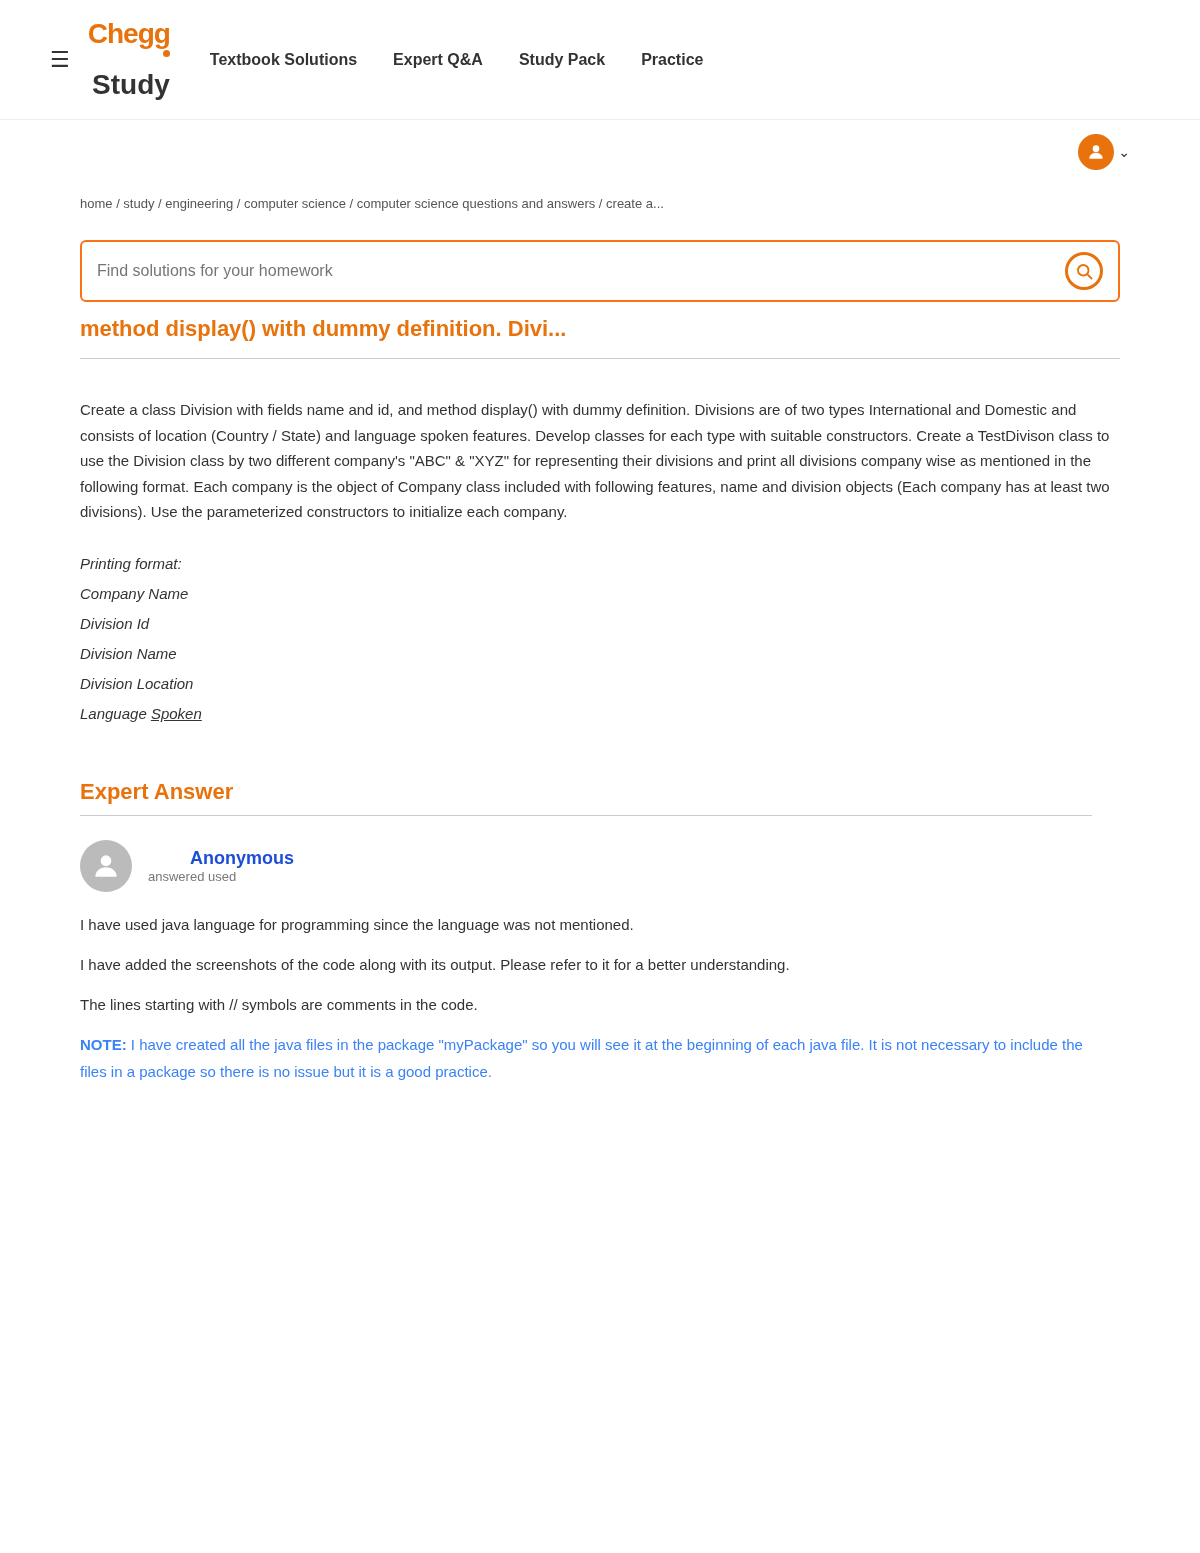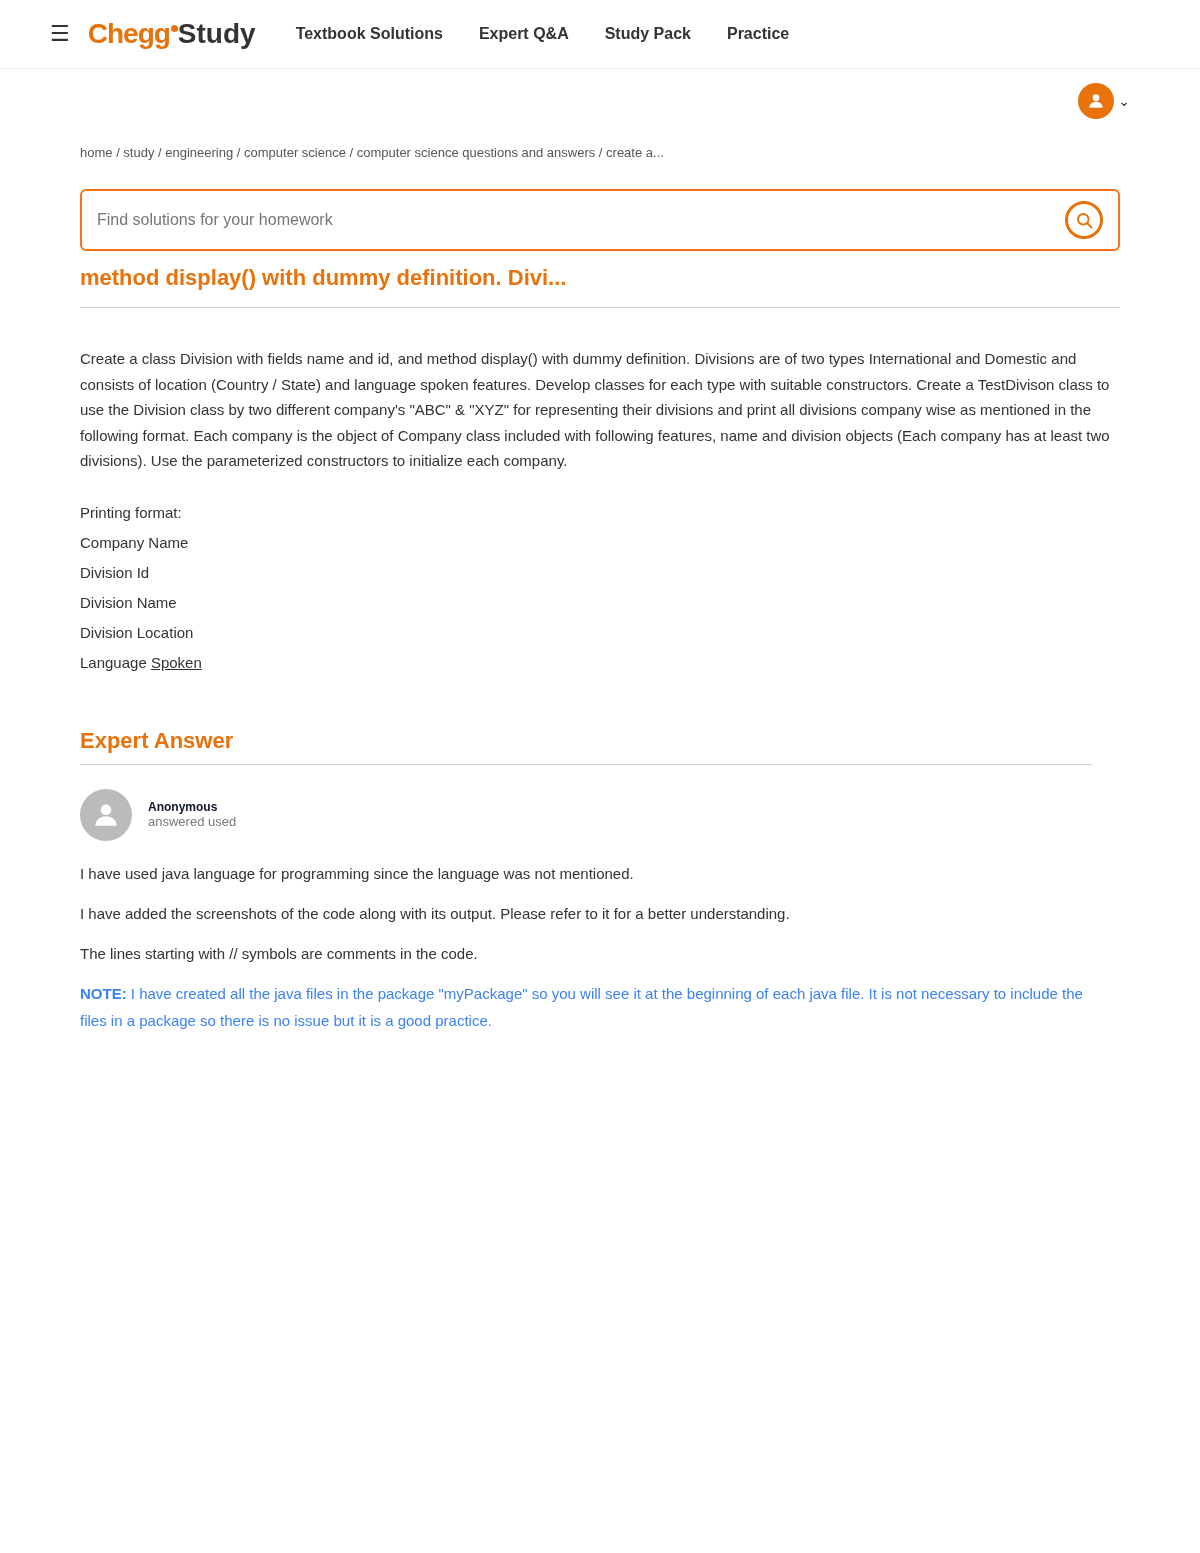--- a/index.html
+++ b/index.html
@@ -23,22 +23,23 @@
       background: #fff;
     }
     .hamburger {
       font-size: 22px;
       cursor: pointer;
       margin-right: 18px;
       color: #333;
     }
     .logo {
       display: flex;
-      align-items: center;
+      align-items: flex-end;
       margin-right: 40px;
+      flex-direction: column;
     }
     .logo-chegg {
       font-size: 28px;
       font-weight: 900;
       color: #E8720C;
       letter-spacing: -1px;
     }
     .logo-dot {
       width: 7px;
       height: 7px;
@@ -163,20 +164,21 @@
       padding: 30px 80px 20px 80px;
     }
     .question-text {
       font-size: 15px;
       line-height: 1.7;
       color: #333;
       margin-bottom: 24px;
     }
     .printing-items {
       margin-top: 12px;
+      font-style: italic;
     }
     .printing-item {
       font-size: 15px;
       line-height: 2;
       color: #333;
     }
 
     
     .expert-answer-section {
       padding: 30px 108px 20px 80px;
@@ -208,23 +210,24 @@
       justify-content: center;
       flex-shrink: 0;
     }
     .answerer-avatar svg {
       width: 32px;
       height: 32px;
       fill: #fff;
     }
     .answerer-info {}
     .answerer-name {
-      font-size: 12px;
-      font-weight: 700;
-      color: #0f172a;
+      font-size: 18px;
+      font-weight: 700;
+      color: #1d4ed8;
+      margin-left: 42px;
     }
     .answerer-label {
       font-size: 13px;
       color: #777;
     }
     .answer-text {
       font-size: 15px;
       line-height: 1.75;
       color: #333;
       margin-bottom: 14px;

